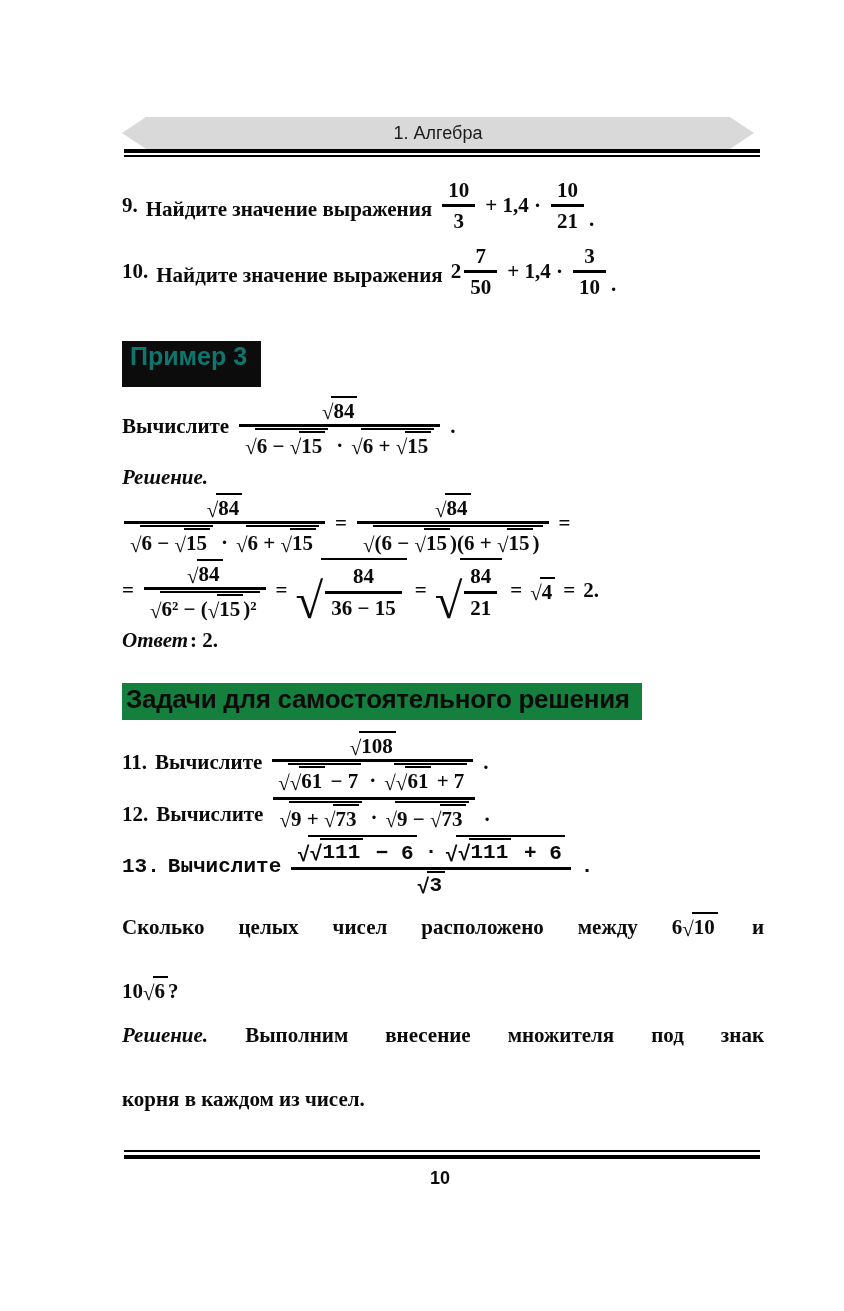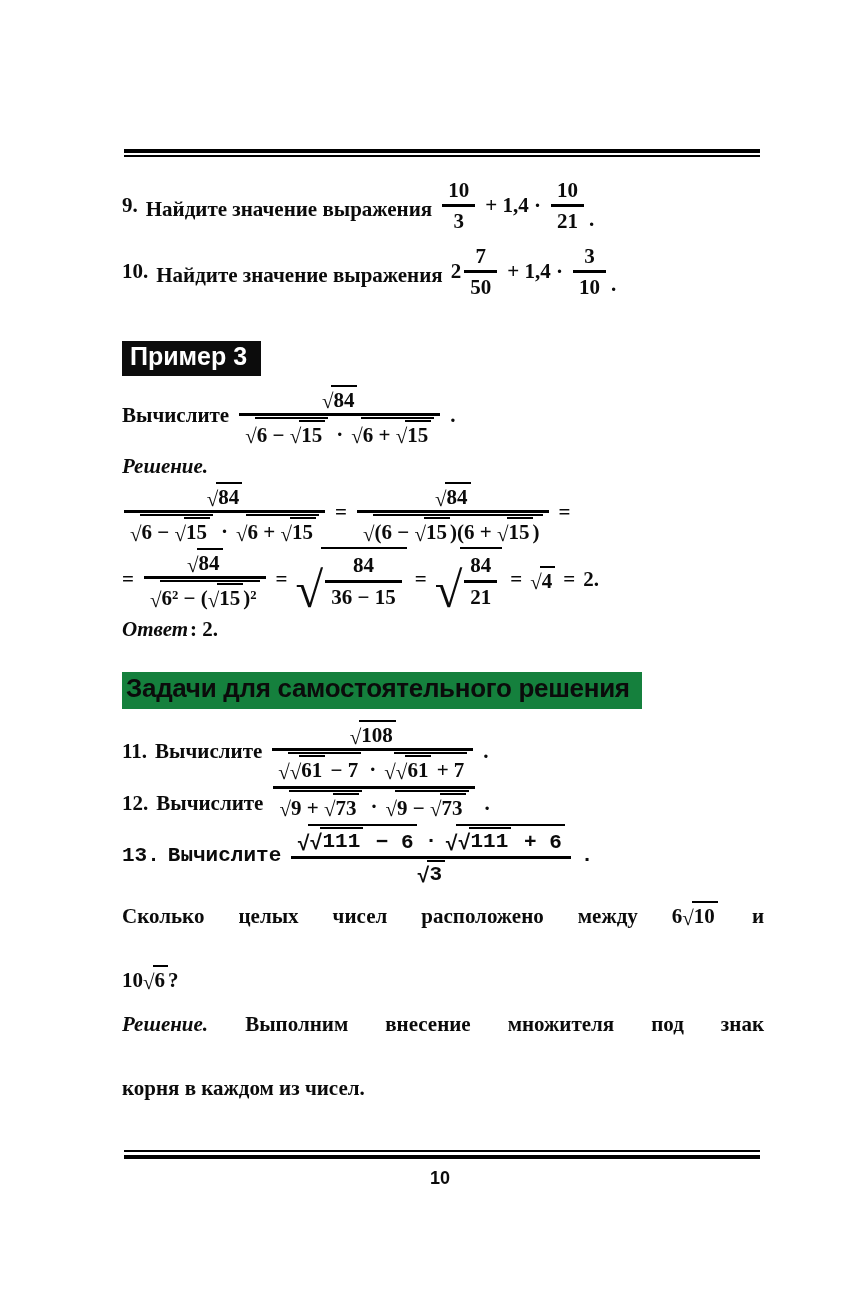--- a/index.html
+++ b/index.html
@@ -44,23 +44,23 @@
   .rs::after { content:"√"; line-height:0.92; }
   .rb { display:inline-block; border-top:2.5px solid #000; padding:1px 3px 0 2px; margin-left:-2px; line-height:1.15; }
   .sqrt.tall .rs::after { font-size:2.4em; line-height:0.82; }
   .sqrt.tall .rb { padding-top:2px; }
 
   .low { align-self:flex-end; padding-bottom:4px; margin-left:-5px; }
   .it { font-style:italic; }
 
   
   .exlabel {
-    display:inline-block; background:#0c0c0c; color:#ffffff;
+    display:inline-block; background:#0c0c0c; color:#0f766e;
     font-family:"Liberation Sans",sans-serif; font-weight:700; font-size:25px;
-    padding:2px 14px 5px 8px; line-height:1.1;
+    padding:2px 14px 16px 8px; line-height:1.1;
   }
   .secheading {
     display:inline-block; background:#15803d; color:#0b0b0b;
     font-family:"Liberation Sans",sans-serif; font-weight:700; font-size:26px;
     padding:2px 12px 5px 4px; line-height:1.15; letter-spacing:-0.3px;
   }
 
   
   .para { line-height:32px; text-align:left; }
   .jfill { text-align:justify; }
@@ -91,20 +91,23 @@
   .pageno {
     position:absolute; left:122px; top:1168px; width:636px; text-align:center;
     font-family:"Liberation Sans",sans-serif; font-weight:700; font-size:18px;
   }
 </style>
 </head>
 <body>
 
 <div class="page">
 
+  <div class="banner">
+    <span>1. Алгебра</span>
+  </div>
   <div class="hrule">
     <div class="rule-thick"></div>
     <div class="rule-gap"></div>
     <div class="rule-thin"></div>
   </div>
 
   <div class="content">
 
     <div class="mrow b-p9">
       <span class="pnum">9.</span>

